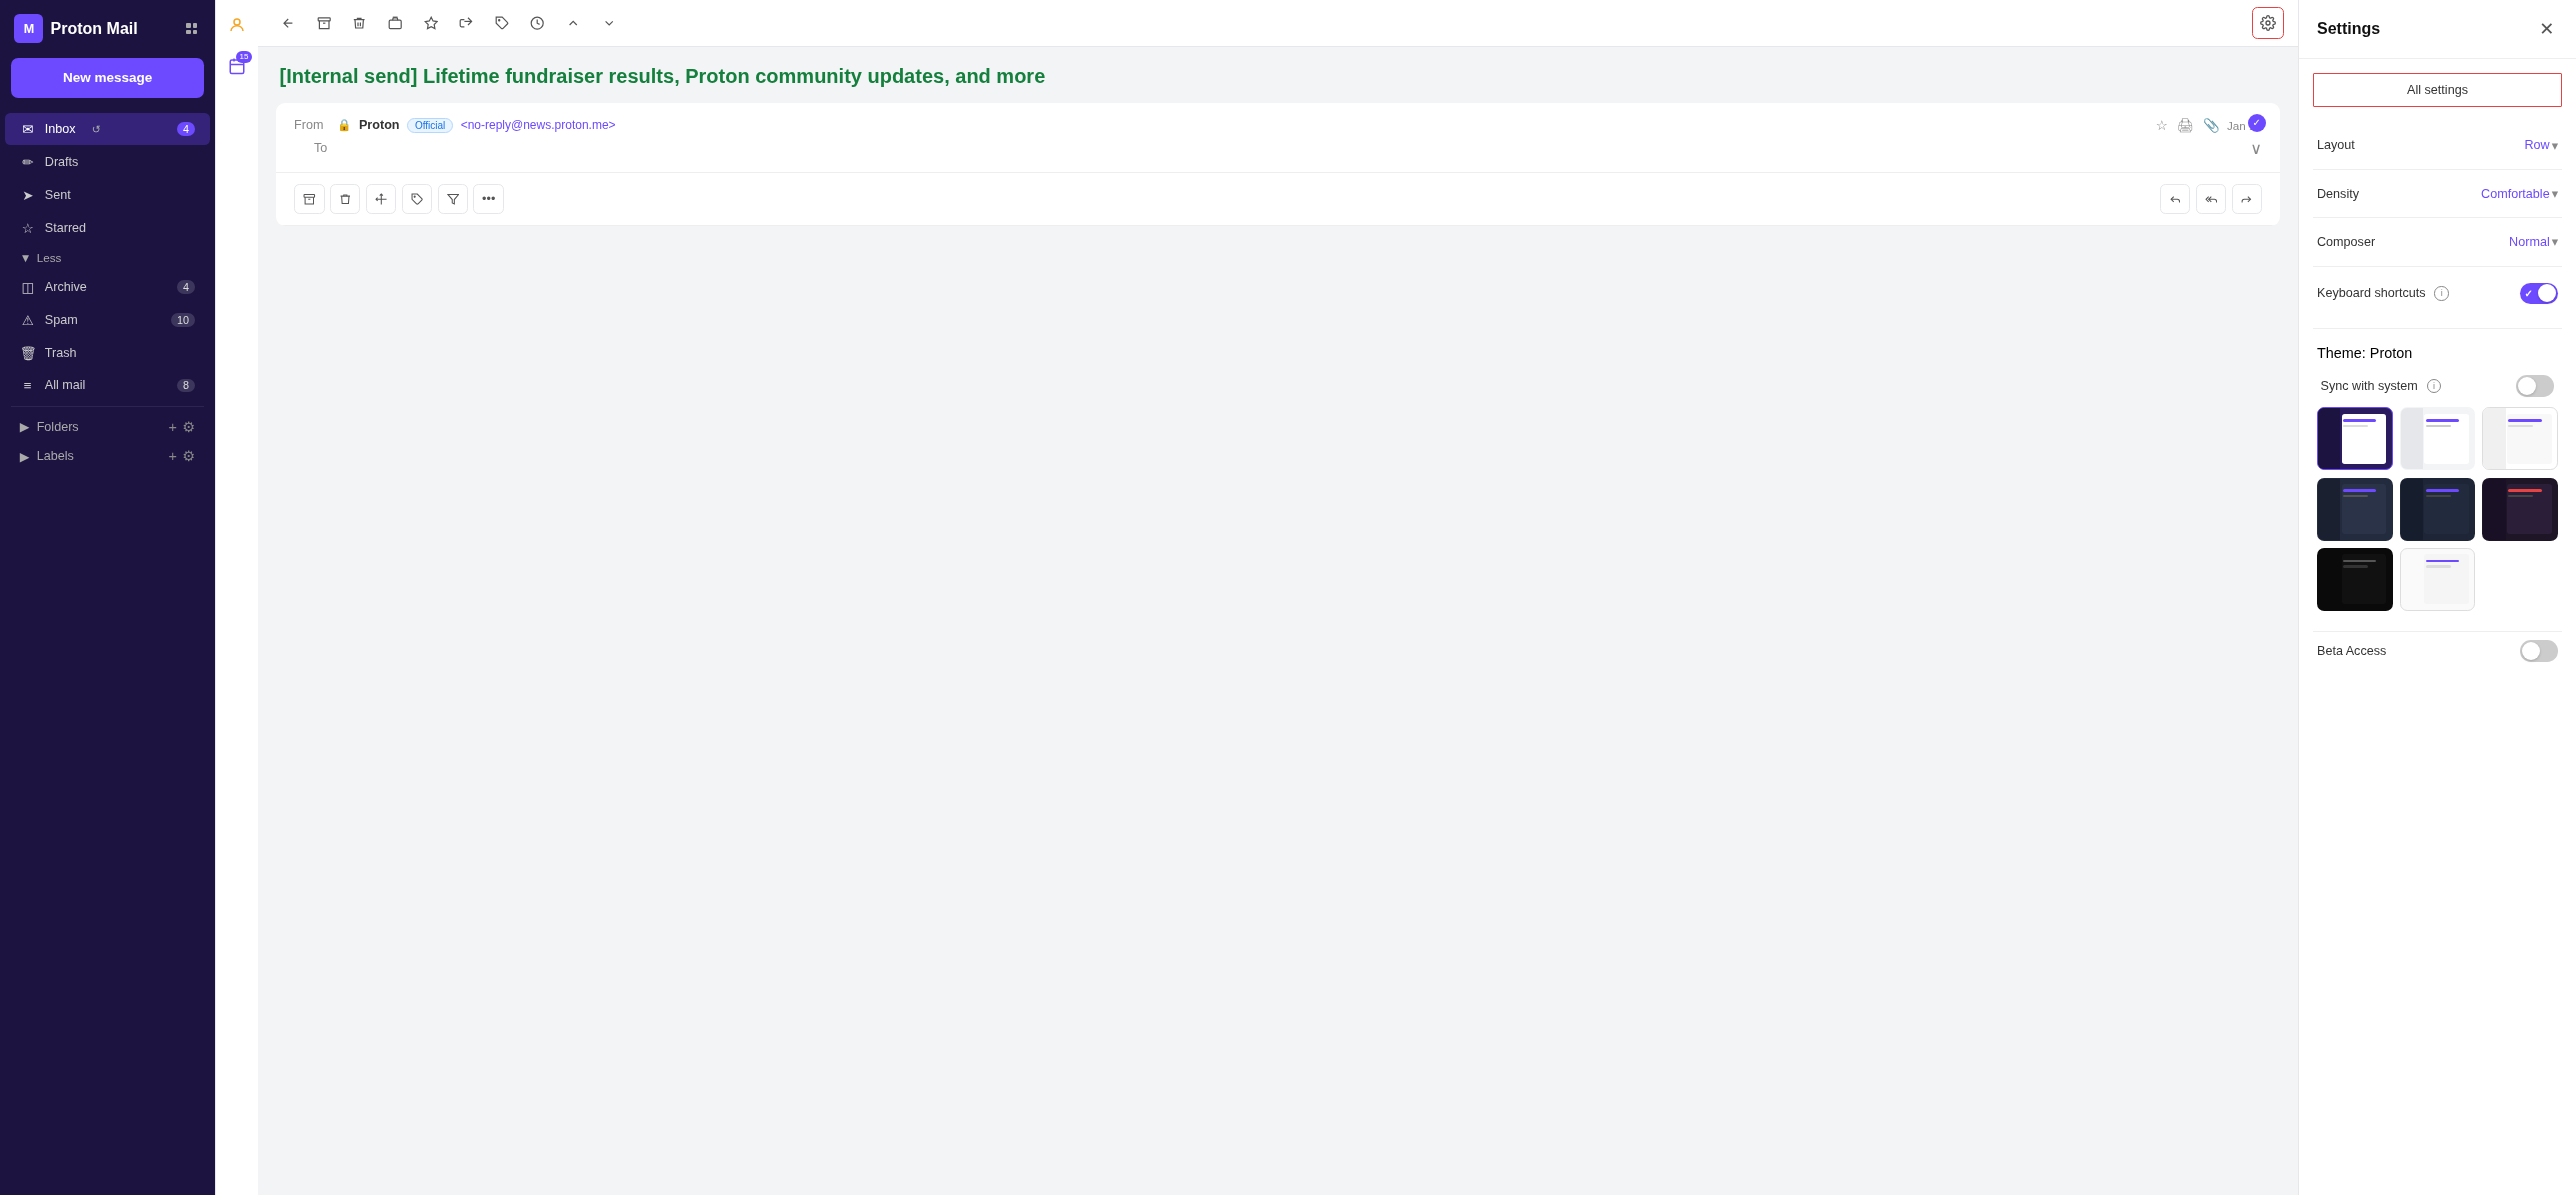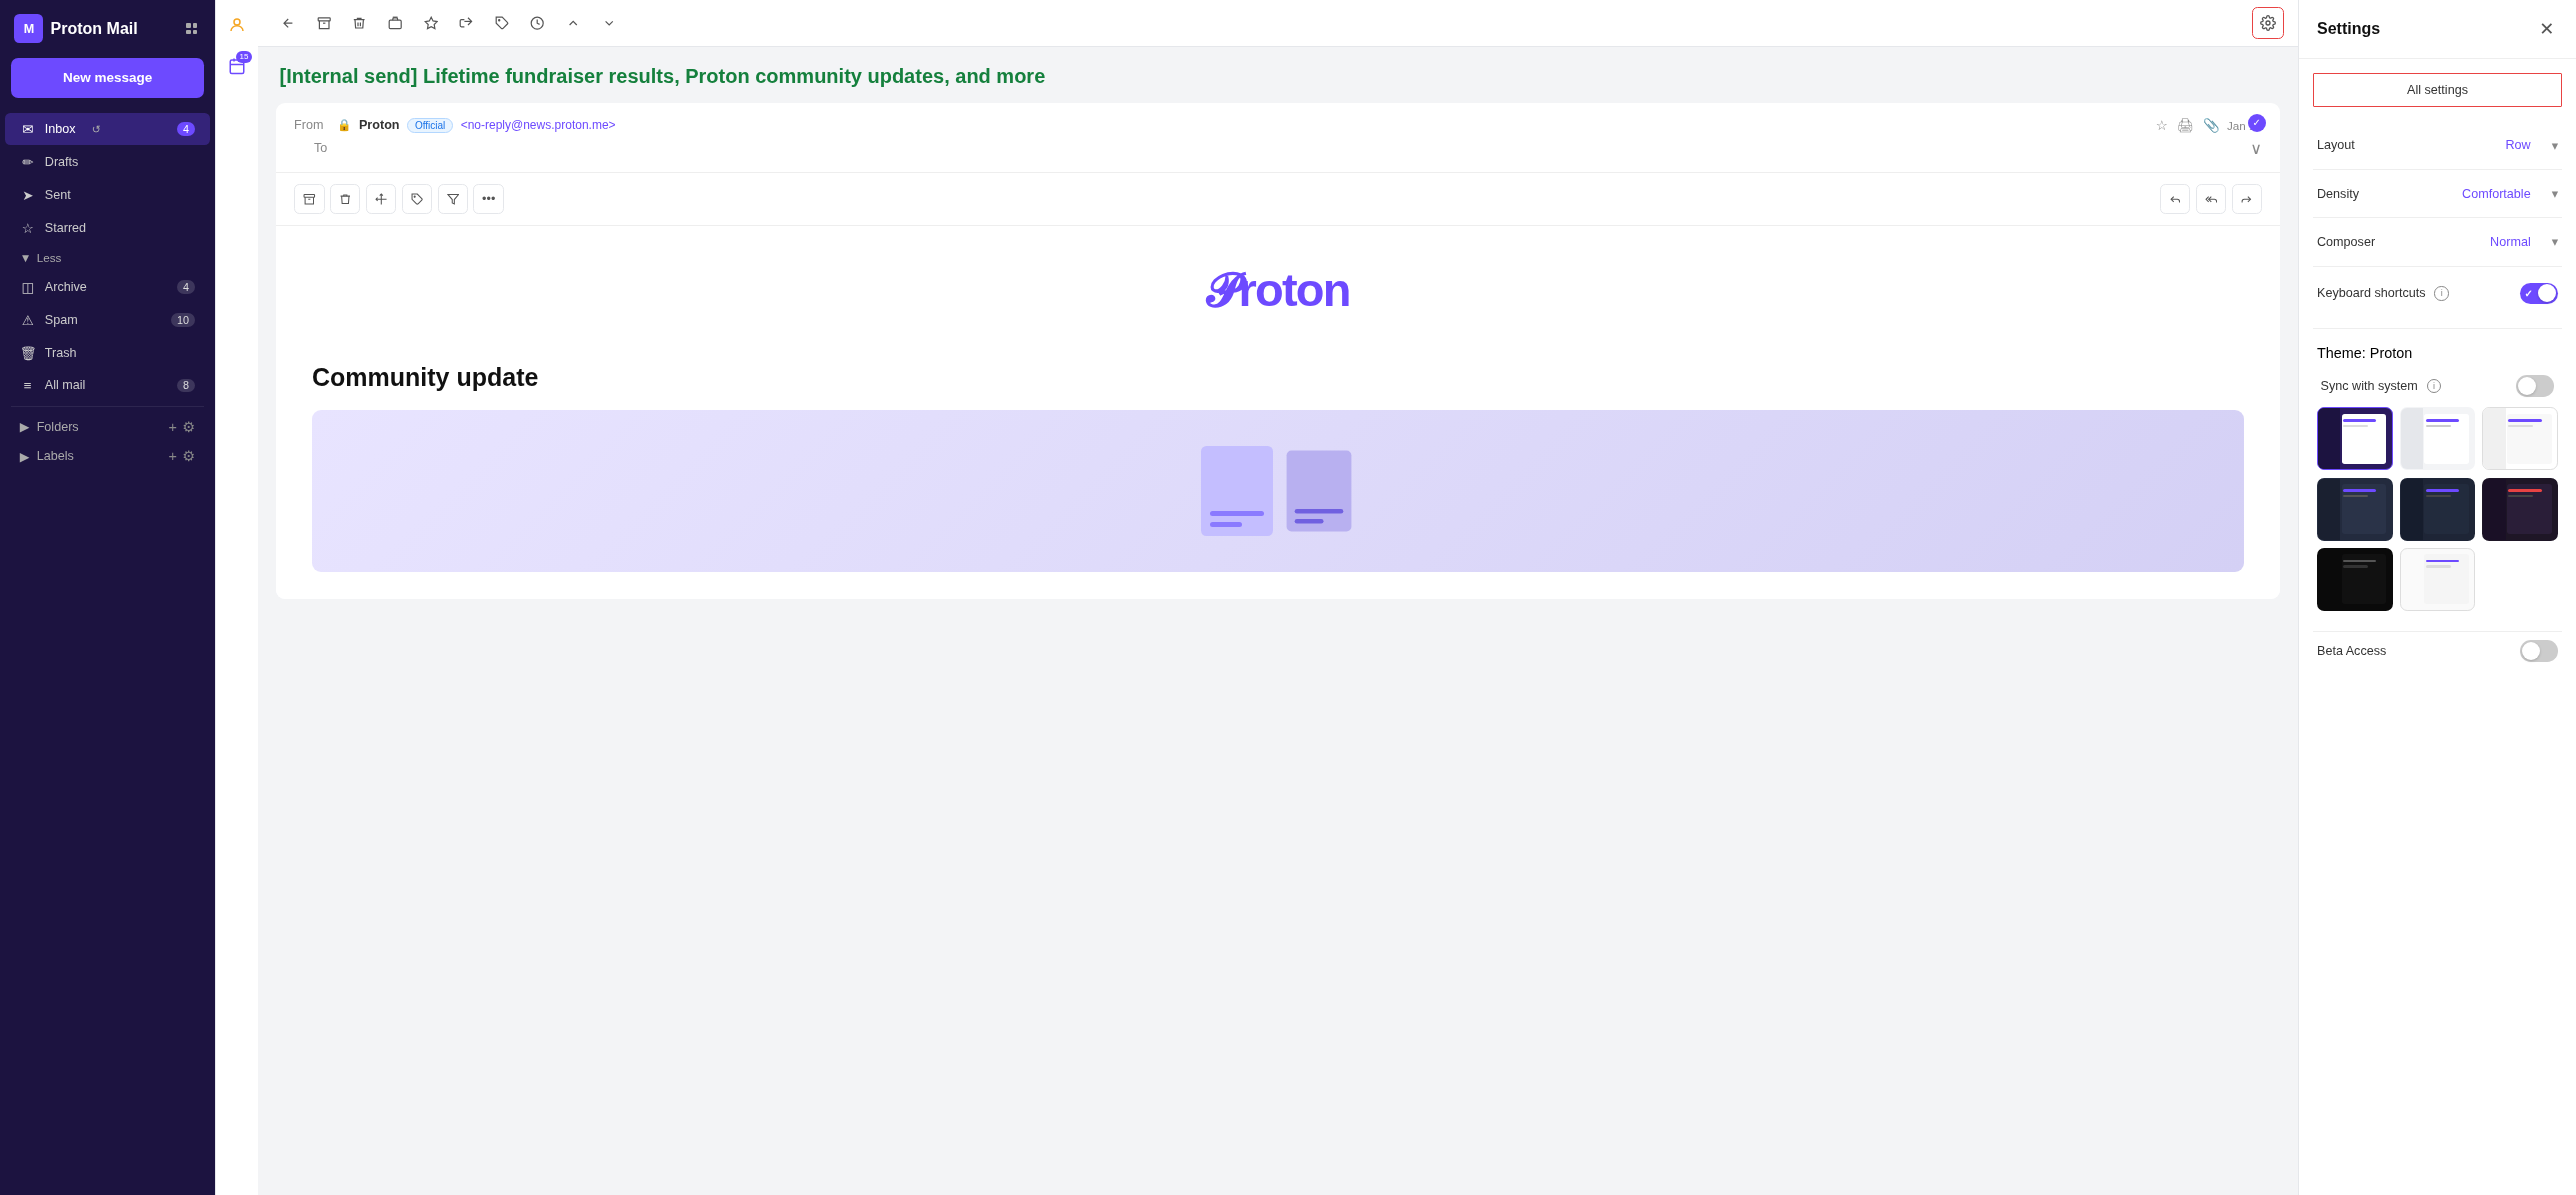--- a/index.html
+++ b/index.html
@@ -358,21 +358,21 @@
       padding: 9px 3.6px;
     }
     .setting-label {
       font-size: 12.6px;
       color: #333;
       font-weight: 500;
     }
     .setting-value {
       display: flex;
       align-items: center;
-      gap: 21px;
+      gap: 2px;
       color: #6d4aff;
       font-size: 12.6px;
       cursor: pointer;
     }
     .setting-value .chevron { color: #888; }
     .divider { height: 0.9px; background: #eee; margin: 7.2px 0; }
 
     
     .toggle {
       width: 38px;
@@ -727,42 +727,20 @@
           </button>
           <button class="action-btn">
             <svg width="12.6" height="12.6" viewBox="0 0 24 24" fill="none" stroke="currentColor" stroke-width="2">
                 <polyline points="15 17 20 12 15 7"></polyline>
                 <path d="M4 18v-2a4 4 0 014-4h12"></path>
               </svg>
           </button>
         </div>
       </div>
 
-      <div class="email-body">
-        <div class="proton-logo-container">
-          <div style="font-size:47px;font-weight:800;color:#6d4aff;letter-spacing:-1.8px;font-family:sans-serif;">
-            <span style="font-size:47px;font-weight:800;">𝓟</span><span style="font-size:47px;font-weight:800;color:#6d4aff;">roton</span>
-          </div>
-        </div>
-        <div class="community-section">
-          <div class="community-title">Community update</div>
-          <div class="community-image">
-            <div style="display:flex;gap:10.8px;align-items:center;">
-              <div class="doc-icon">
-                <div class="doc-line"></div>
-                <div class="doc-line short"></div>
-              </div>
-              <div class="doc-icon" style="background:#b8b0f0;transform:scale(0.9);">
-                <div class="doc-line" style="background:#7060e0;"></div>
-                <div class="doc-line short" style="background:#7060e0;"></div>
-              </div>
-            </div>
-          </div>
-        </div>
-      </div>
     </div>
   </div>
 </div>
 
 <div class="settings-panel">
   <div class="settings-header">
     <span class="settings-title">Settings</span>
     <button class="close-btn">✕</button>
   </div>
 

